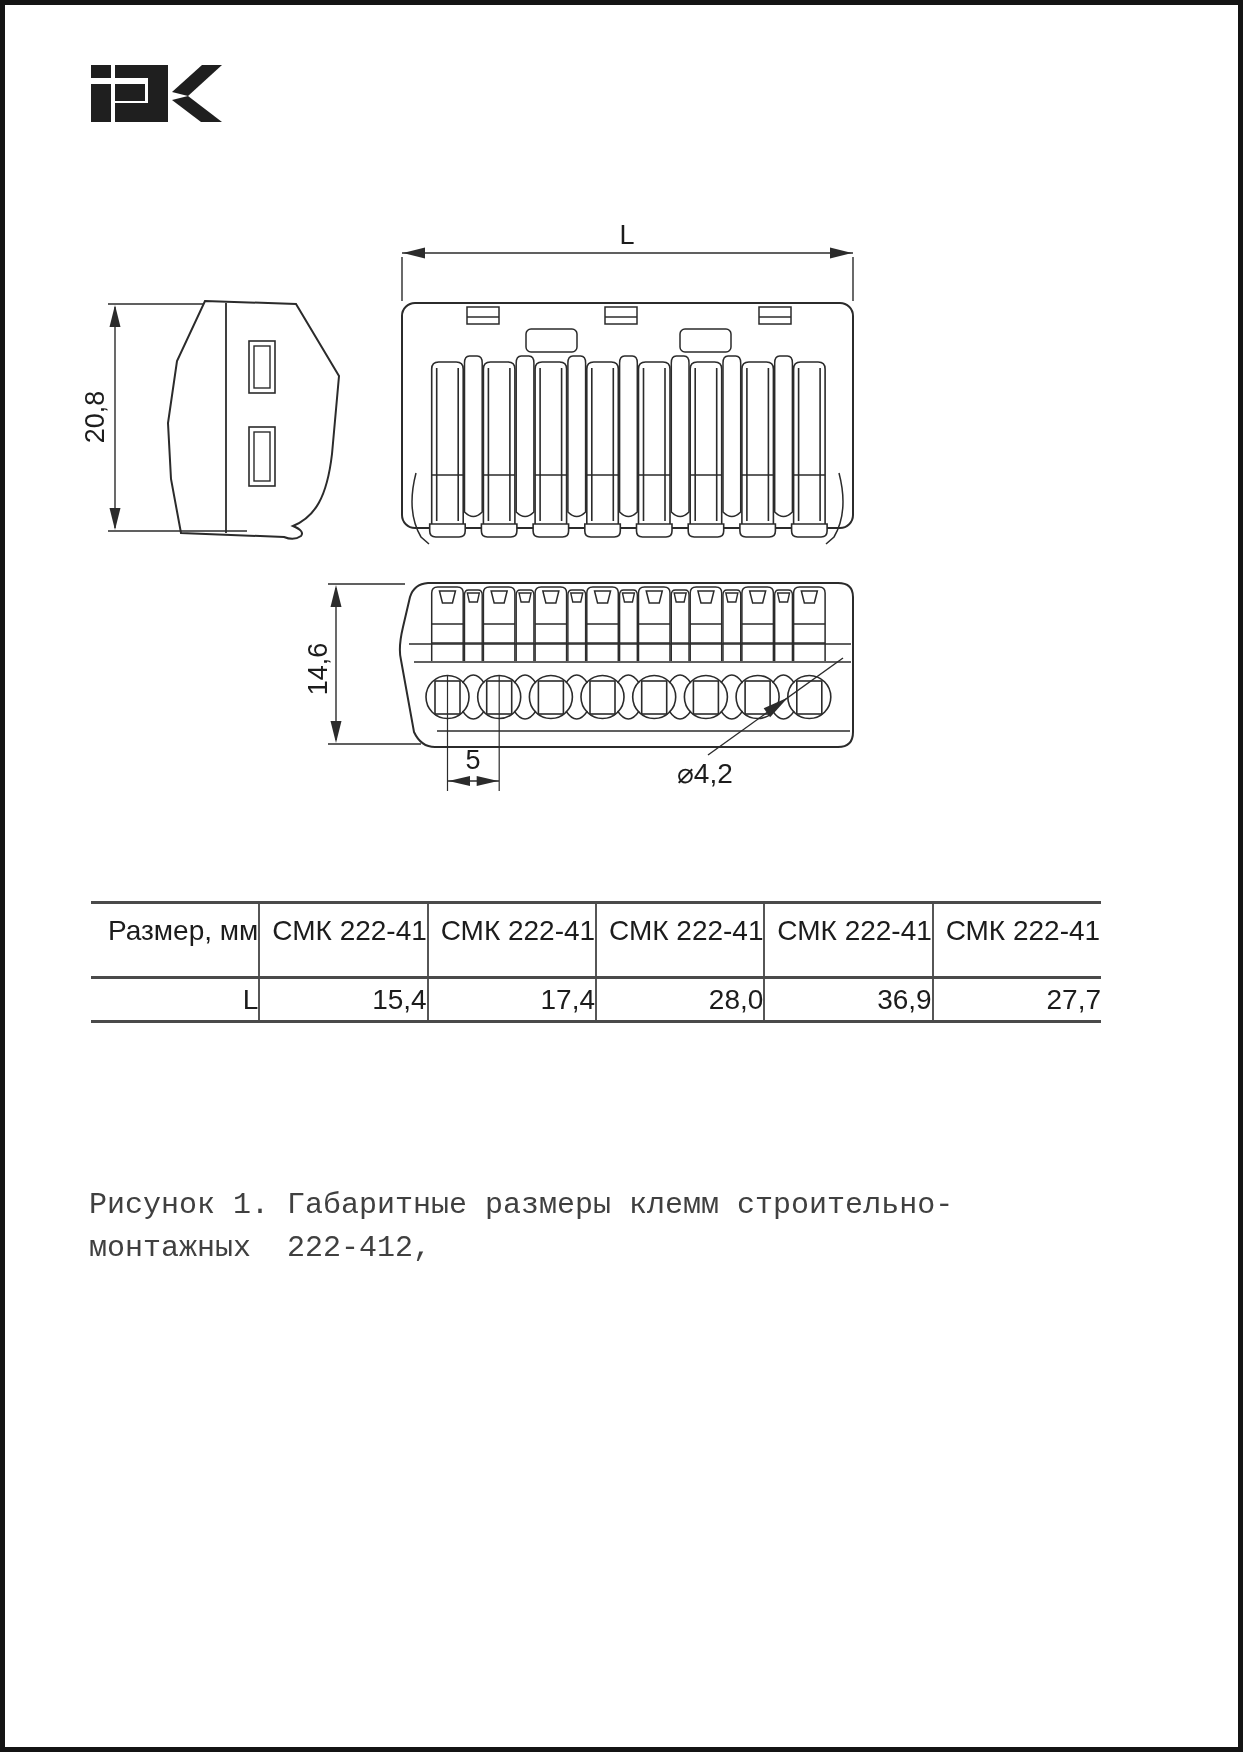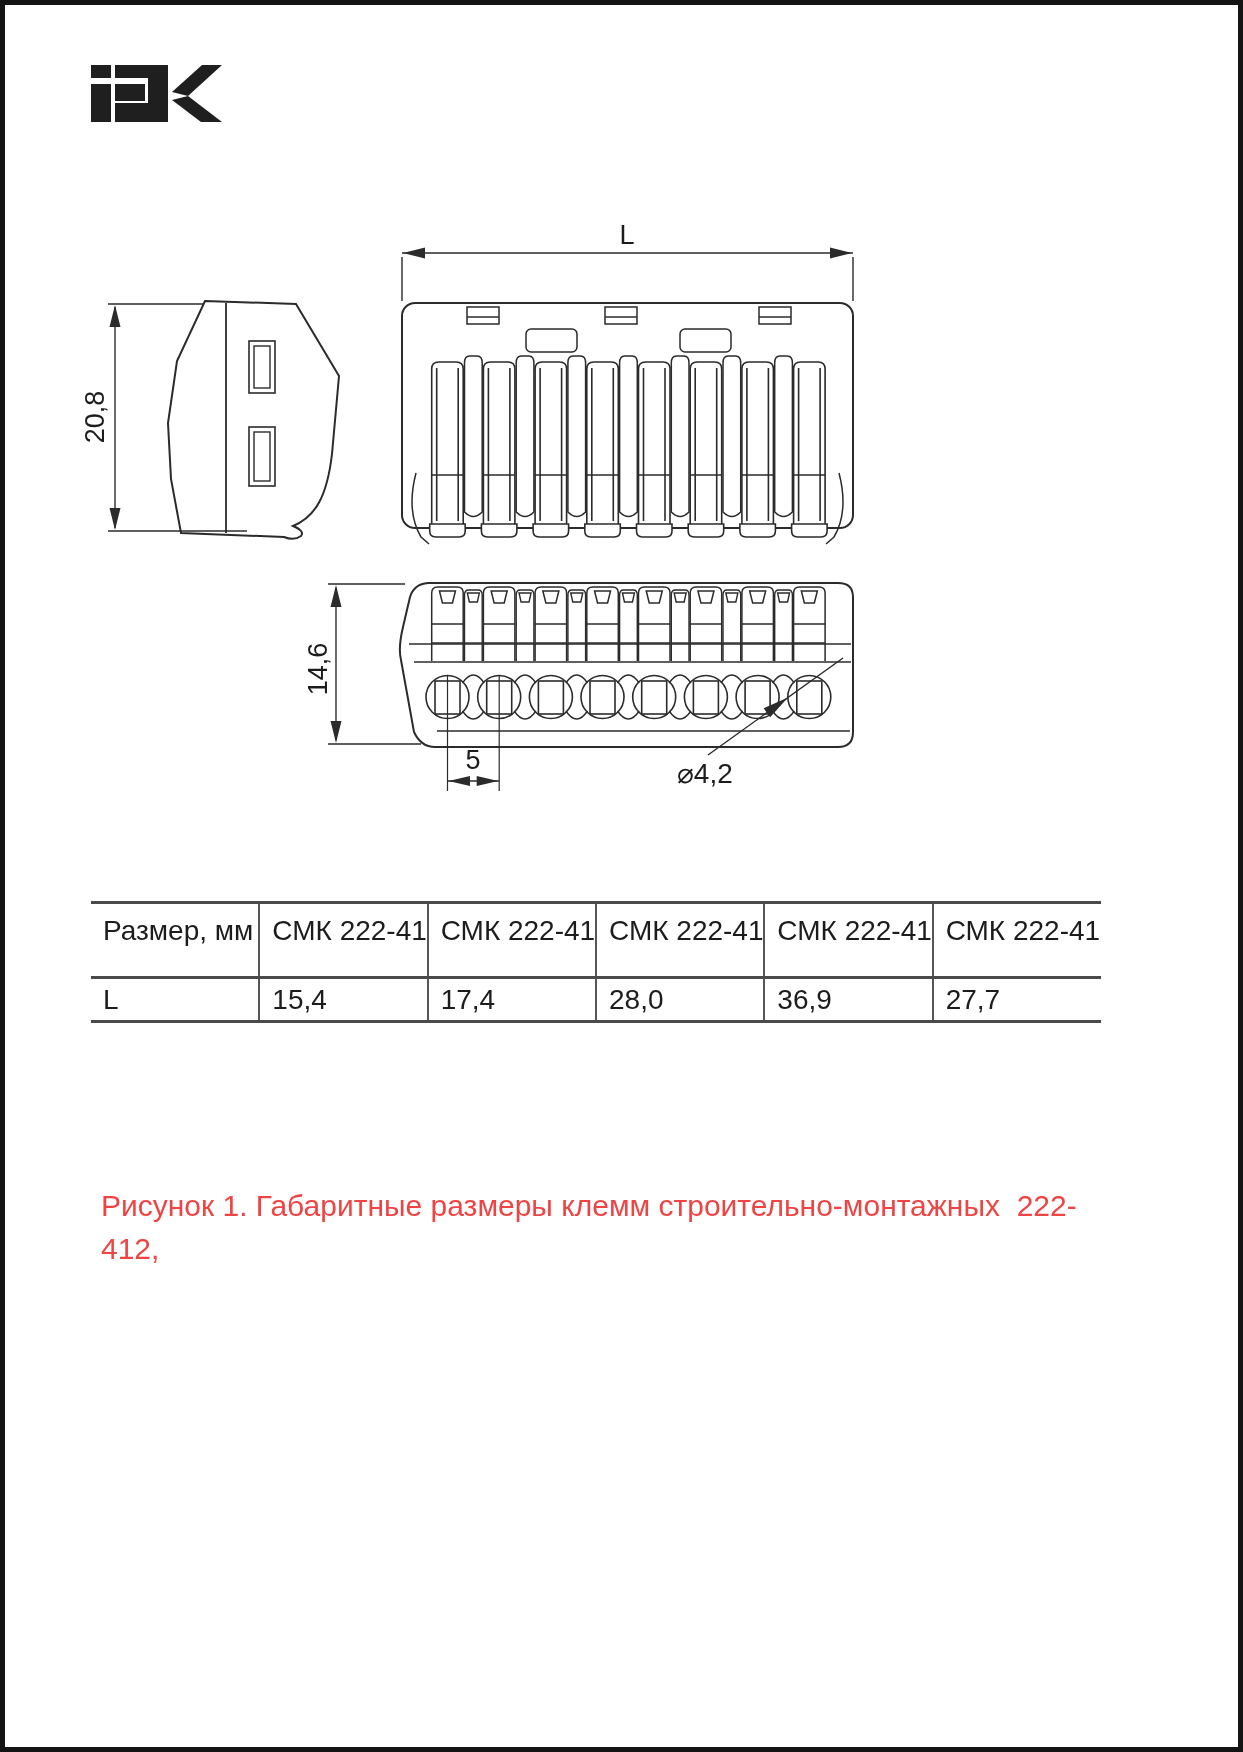--- a/index.html
+++ b/index.html
@@ -14,35 +14,36 @@
     color:#1d1d1d;
   }
   #drawing-svg{position:absolute;left:0;top:0;width:1243px;height:1752px;}
   .dim-label{font-family:"Liberation Sans", sans-serif;font-size:27px;fill:#1c1c1c;}
   .dia-label{font-family:"Liberation Sans", sans-serif;font-size:28px;fill:#1c1c1c;}
 
   #dims-table{
     position:absolute;left:86px;top:896px;width:1010px;
     border-collapse:collapse;table-layout:fixed;
     border-top:3px solid #4a4a4a;border-bottom:3px solid #4a4a4a;
-    font-size:28px;color:#1c1c1c;
+    font-size:28px;color:#1c1c1c;text-align:right;
   }
   #dims-table td{
     border-left:2px solid #565656;
     padding:0 0 0 12px;
     overflow:hidden;white-space:nowrap;
   }
   #dims-table td:first-child{border-left:none;}
   #dims-table tr.hdr td{height:61px;vertical-align:top;padding-top:11px;border-bottom:3px solid #4a4a4a;}
   #dims-table tr.datarow td{height:41px;vertical-align:middle;}
 
   #figure-caption{
-    position:absolute;left:96px;top:1093px;width:980px;
-    font-size:30px;line-height:43px;color:#ef4444;
+    position:absolute;left:84px;top:1093px;width:980px;
+    font-size:30px;line-height:43px;color:#404040;
     white-space:pre-wrap;
+    font-family:Liberation Mono, monospace;
   }
 </style>
 </head>
 <body>
 
 <div id="page">
 
   <svg id="drawing-svg" viewBox="0 0 1243 1752" xmlns="http://www.w3.org/2000/svg">
     <title>IEK</title>
 

